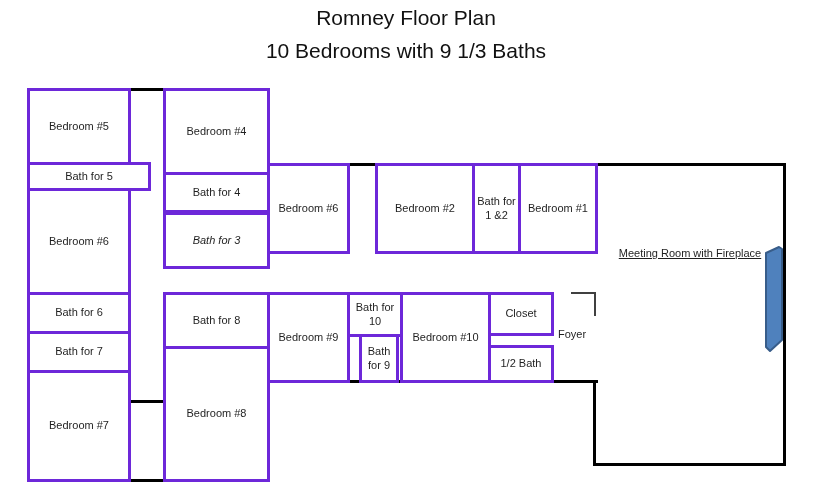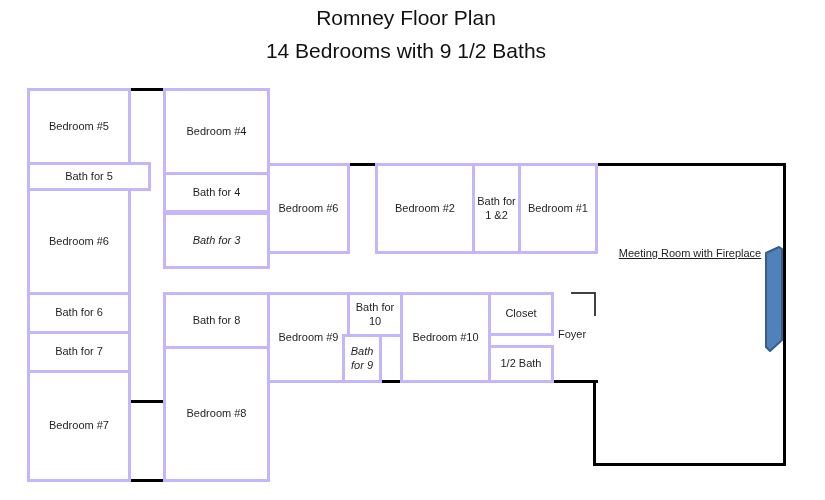--- a/index.html
+++ b/index.html
@@ -5,41 +5,41 @@
   html,body { margin:0; padding:0; background:#fff; }
   #canvas {
     position:relative; width:825px; height:500px; background:#ffffff;
     font-family:"Liberation Sans", sans-serif; overflow:hidden;
   }
   .title-block {
     position:absolute; top:1px; left:0; width:812px; text-align:center;
     font-size:21px; line-height:33px; color:#111111; z-index:5;
   }
   .room {
-    position:absolute; box-sizing:border-box; border:3px solid #c4b5fd;
+    position:absolute; box-sizing:border-box; border:3px solid #6d28d9;
     background:#ffffff; display:flex; align-items:center; justify-content:center;
     text-align:center; font-size:11px; line-height:1.25; color:#1f1f1f;
     padding:2px; z-index:2;
   }
   .wall { position:absolute; background:#000000; z-index:1; }
   .thin-wall { position:absolute; background:#404040; z-index:3; }
   .open-label {
     position:absolute; display:flex; align-items:center; justify-content:center;
     text-align:center; font-size:11px; color:#1f1f1f; z-index:3;
   }
   #fireplace { position:absolute; z-index:4; }
 </style>
 </head>
 <body>
 
 <div id="canvas">
 
   <div class="title-block">
     <div>Romney Floor Plan</div>
-    <div>14 Bedrooms with 9 1/2 Baths</div>
+    <div>10 Bedrooms with 9 1/3 Baths</div>
   </div>
 
   <div id="plan">
       <div class="wall" style="background: rgb(0, 0, 0); left: 128px; top: 88px; width: 41px; height: 3px;"></div>
       <div class="wall" style="background: rgb(0, 0, 0); left: 267px; top: 163px; width: 519px; height: 3px;"></div>
       <div class="wall" style="background: rgb(0, 0, 0); left: 783px; top: 163px; width: 3px; height: 303px;"></div>
       <div class="wall" style="background: rgb(0, 0, 0); left: 593px; top: 463px; width: 193px; height: 3px;"></div>
       <div class="wall" style="background: rgb(0, 0, 0); left: 593px; top: 380px; width: 3px; height: 86px;"></div>
       <div class="wall" style="background: rgb(0, 0, 0); left: 267px; top: 380px; width: 331px; height: 3px;"></div>
       <div class="wall" style="background: rgb(0, 0, 0); left: 128px; top: 400px; width: 38px; height: 3px;"></div>
@@ -88,21 +88,21 @@
       </div>
       <div class="room" style="left: 518px; top: 163px; width: 80px; height: 91px;">
         <span>Bedroom #1</span>
       </div>
       <div class="room" style="left: 267px; top: 292px; width: 83px; height: 91px;">
         <span>Bedroom #9</span>
       </div>
       <div class="room" style="left: 347px; top: 292px; width: 56px; height: 45px;">
         <span>Bath for 10</span>
       </div>
-      <div class="room" style="left: 342px; top: 334px; width: 40px; height: 49px; font-style: italic;">
+      <div class="room" style="left: 359px; top: 334px; width: 40px; height: 49px;">
         <span>Bath for 9</span>
       </div>
       <div class="room" style="left: 400px; top: 292px; width: 91px; height: 91px;">
         <span>Bedroom #10</span>
       </div>
       <div class="room" style="left: 488px; top: 292px; width: 66px; height: 44px;">
         <span>Closet</span>
       </div>
       <div class="room" style="left: 488px; top: 345px; width: 66px; height: 38px;">
         <span>1/2 Bath</span>

